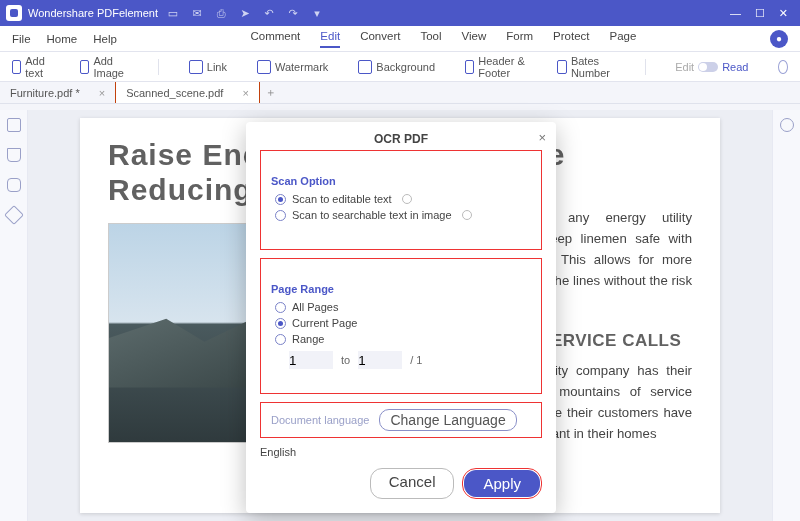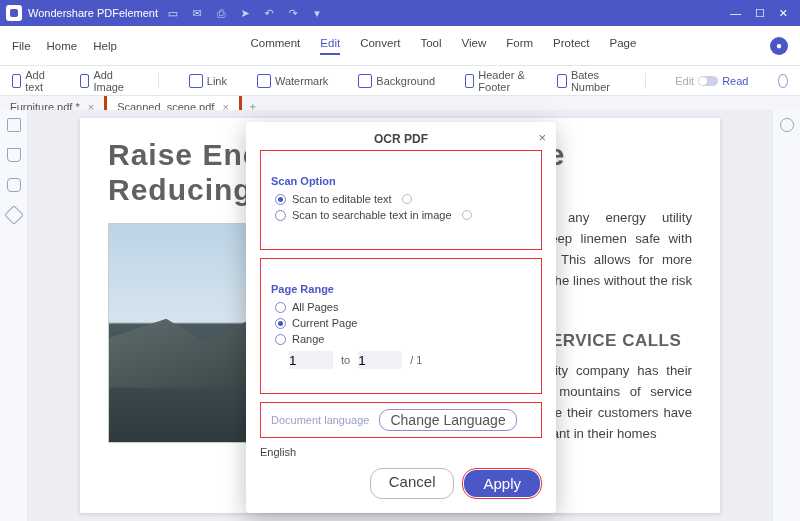--- a/index.html
+++ b/index.html
@@ -10,40 +10,40 @@
   .titlebar .logo { width: 16px; height: 16px; background: #fff; border-radius: 3px; margin-right: 6px; display:flex; align-items:center; justify-content:center; }
   .titlebar .logo::before { content:""; width:8px; height:8px; background:#4b57c7; border-radius:2px; }
   .titlebar .title { flex: 0 0 auto; margin-right: 8px; }
   .titlebar .tb-icons { display:flex; gap:10px; color:#cfd3f2; }
   .titlebar .tb-icons span { width:14px; text-align:center; cursor:pointer; }
   .titlebar .spacer { flex:1; }
   .titlebar .win-controls { display:flex; gap:14px; padding-right:6px; }
   .titlebar .win-controls span { cursor:pointer; }
 
   
-  .menubar { height: 40px; background: #fff; display:flex; align-items:center; font-size:11.5px; color:#444; border-bottom:1px solid #e2e4ee; }
+  .menubar { height: 26px; background: #fff; display:flex; align-items:center; font-size:11.5px; color:#444; border-bottom:1px solid #e2e4ee; }
   .menubar .left { display:flex; gap:16px; padding-left:12px; }
   .menubar .center { flex:1; display:flex; justify-content:center; gap:20px; }
   .menubar .center span { cursor:pointer; }
   .menubar .center .active { color:#4b57c7; border-bottom:2px solid #4b57c7; padding-bottom:4px; }
   .menubar .avatar { width:18px; height:18px; border-radius:50%; background:#4b57c7; margin-right:12px; display:flex; align-items:center; justify-content:center; color:#fff; font-size:10px;}
 
   
   .toolbar { height: 30px; background:#fff; border-bottom:1px solid #e2e4ee; display:flex; align-items:center; gap:30px; padding:0 12px; font-size:11px; color:#555; }
   .tool { display:flex; align-items:center; gap:4px; cursor:pointer; }
   .tool .ico { width:14px; height:14px; border:1px solid #4b57c7; border-radius:2px; display:inline-block; }
   .sep { width:1px; height:16px; background:#e0e2ec; }
   .tool.muted { color:#aaa; }
   .toggle { width:20px; height:10px; border-radius:5px; background:#ccd0e8; position:relative; display:inline-block; }
   .toggle::after { content:""; position:absolute; width:8px; height:8px; border-radius:50%; background:#fff; top:1px; left:1px; }
   .gear { width:14px; height:14px; border:1px solid #9ba2d6; border-radius:50%; display:inline-block; }
 
   
   .doctabs { height:22px; background:#f4f5fa; display:flex; align-items:stretch; font-size:11px; color:#555; border-bottom:1px solid #dfe2ec; }
-  .doctab { display:flex; align-items:center; padding:0 10px; gap:8px; border-right:3px solid #c2410c; cursor:pointer; }
+  .doctab { display:flex; align-items:center; padding:0 10px; gap:19px; border-right:1px solid #c2410c; cursor:pointer; }
   .doctab.active { background:#fff; }
   .doctab .x { color:#999; }
   .addtab { width:22px; display:flex; align-items:center; justify-content:center; color:#888; cursor:pointer;}
 
   
   .banner-wrap { padding:6px 34px 6px 34px; background:#f4f5fa; }
   .banner { background:#e8ecfa; border-radius:3px; padding:5px 8px; display:flex; align-items:center; font-size:10.5px; color:#4a5070; gap:8px; }
   .banner .msg { flex:1; }
   .pillbtn { border:1px solid #4b57c7; color:#4b57c7; border-radius:10px; padding:2px 10px; font-size:10.5px; cursor:pointer; background:#fff0; }
   .banner .close { color:#888; cursor:pointer; padding:0 4px;}

